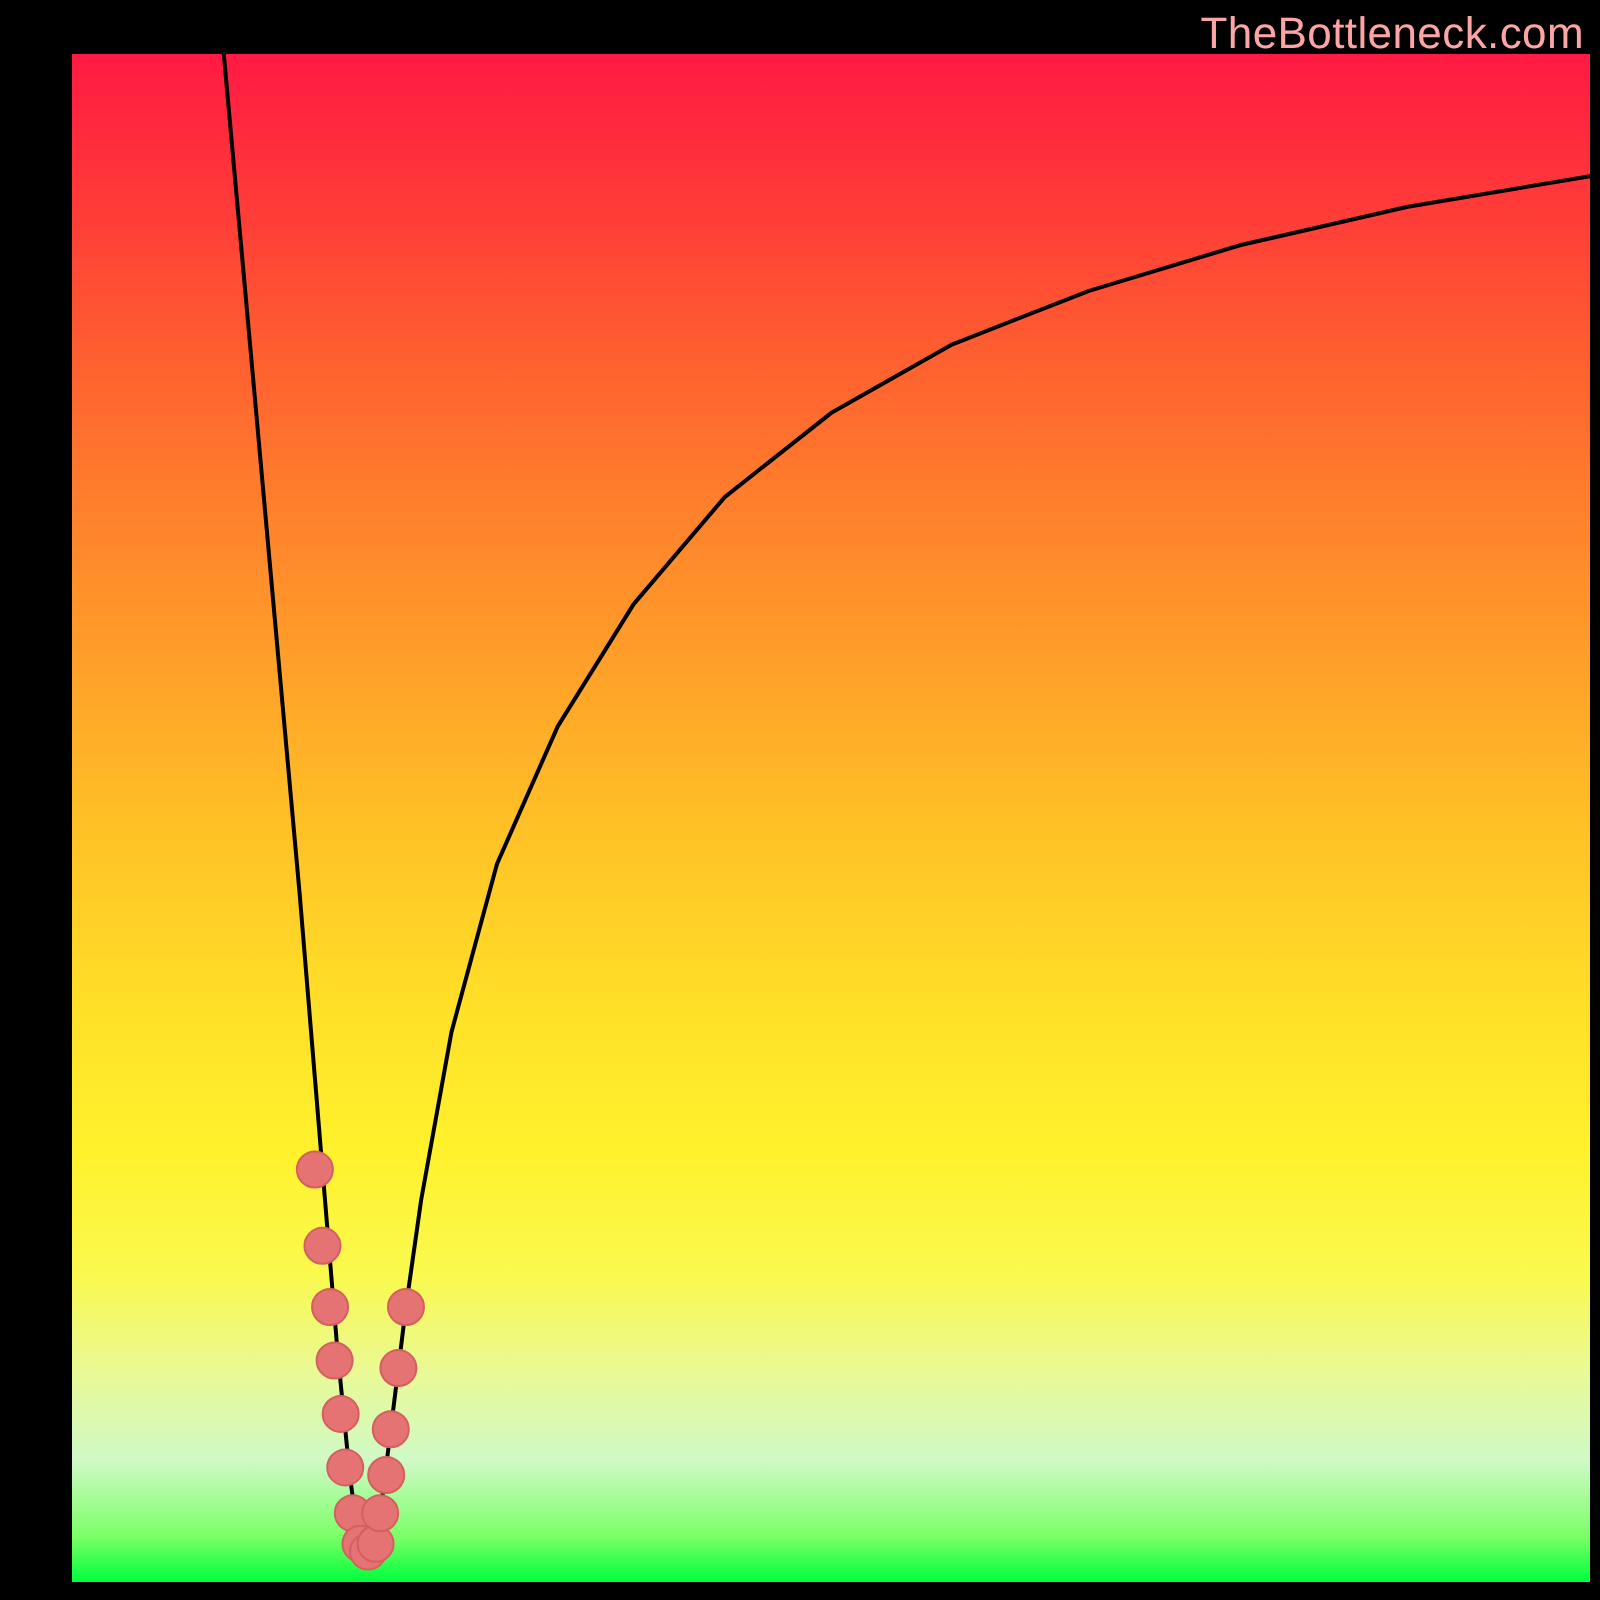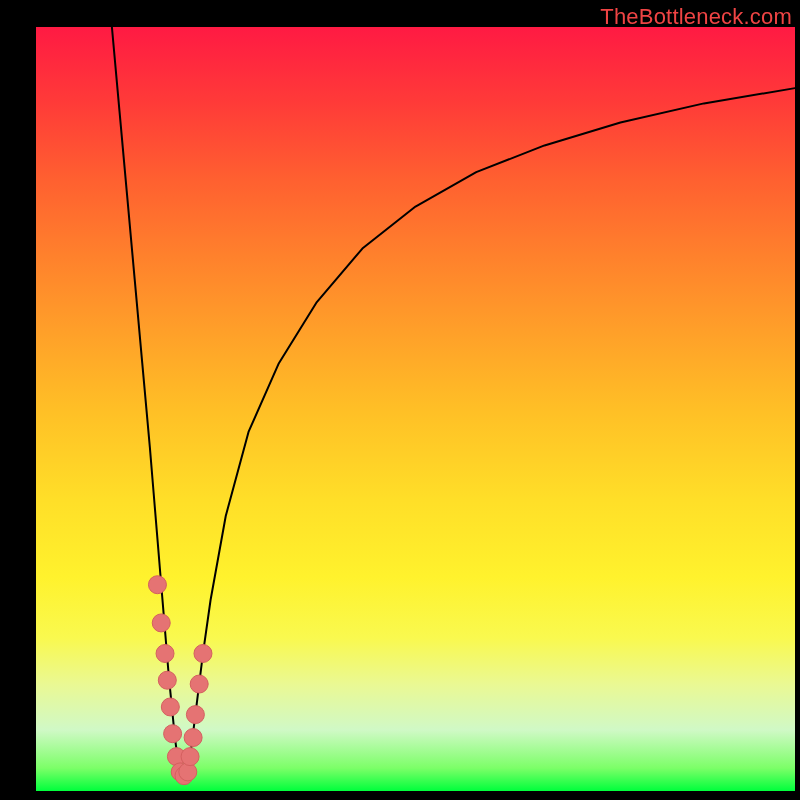--- a/index.html
+++ b/index.html
@@ -30,21 +30,21 @@
       #eaf993 86%,
       #d0f9c6 92%,
       #7cff68 97%,
       #00ff3c 100%
     );
   }
   .watermark {
     position: absolute;
     top: 4px;
     right: 8px;
-    color: #ef4444;
+    color: #fca5a5;
     font-size: 22px;
     font-weight: 500;
     letter-spacing: 0.2px;
     user-select: none;
   }
   svg.plot {
     position: absolute;
     left: 36px;
     top: 27px;
     width: 759px;

